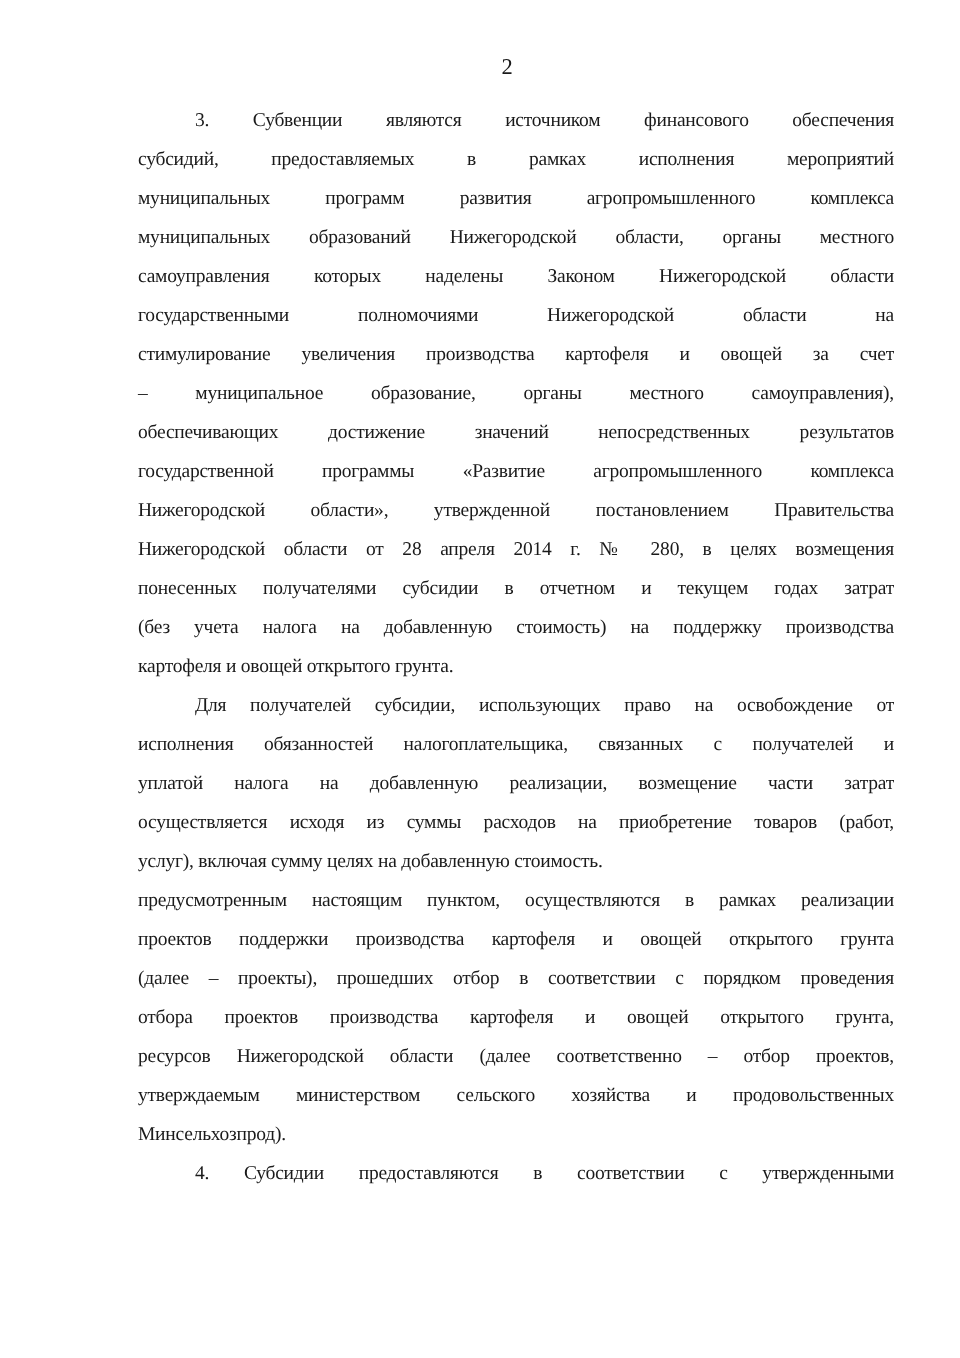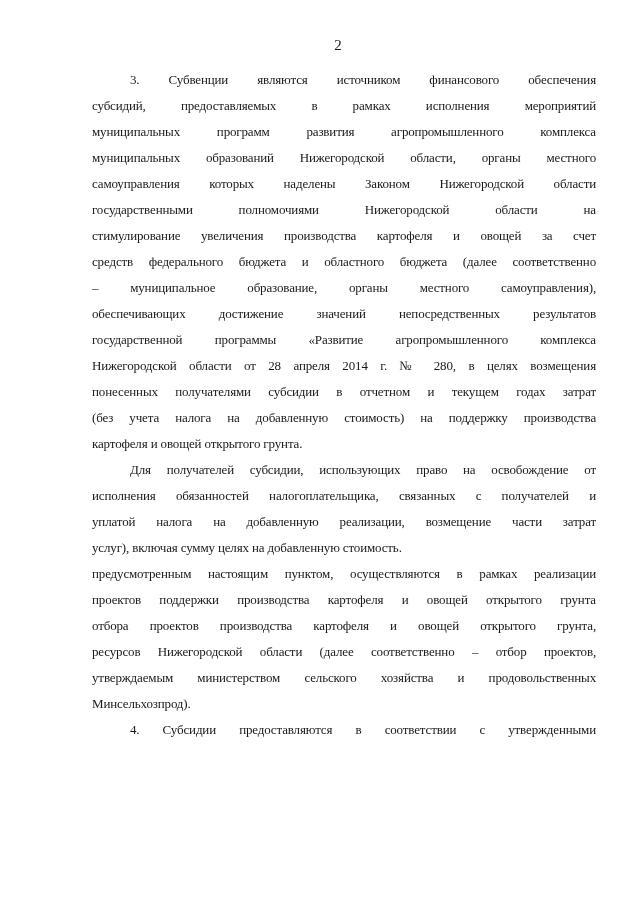--- a/index.html
+++ b/index.html
@@ -65,40 +65,42 @@
 <div class="body-text">
 
   <p class="para">
     <span class="line indent">3. Субвенции являются источником финансового обеспечения</span>
     <span class="line">субсидий, предоставляемых в рамках исполнения мероприятий</span>
     <span class="line">муниципальных программ развития агропромышленного комплекса</span>
     <span class="line">муниципальных образований Нижегородской области, органы местного</span>
     <span class="line">самоуправления которых наделены Законом Нижегородской области</span>
     <span class="line">государственными полномочиями Нижегородской области на</span>
     <span class="line">стимулирование увеличения производства картофеля и овощей за счет</span>
-    <span class="line">средств федерального бюджета и областного бюджета (далее соответственно</span>
     <span class="line">– муниципальное образование, органы местного самоуправления),</span>
     <span class="line">обеспечивающих достижение значений непосредственных результатов</span>
     <span class="line">государственной программы «Развитие агропромышленного комплекса</span>
+    <span class="line">Нижегородской области», утвержденной постановлением Правительства</span>
     <span class="line">Нижегородской области от 28 апреля 2014 г. № 280, в целях возмещения</span>
     <span class="line">понесенных получателями субсидии в отчетном и текущем годах затрат</span>
     <span class="line">(без учета налога на добавленную стоимость) на поддержку производства</span>
     <span class="line last">картофеля и овощей открытого грунта.</span>
   </p>
 
   <p class="para">
     <span class="line indent">Для получателей субсидии, использующих право на освобождение от</span>
     <span class="line">исполнения обязанностей налогоплательщика, связанных с получателей и</span>
     <span class="line">уплатой налога на добавленную реализации, возмещение части затрат</span>
+    <span class="line">осуществляется исходя из суммы расходов на приобретение товаров (работ,</span>
     <span class="line last">услуг), включая сумму целях на добавленную стоимость.</span>
   </p>
 
   <p class="para">
     <span class="line">предусмотренным настоящим пунктом, осуществляются в рамках реализации</span>
     <span class="line">проектов поддержки производства картофеля и овощей открытого грунта</span>
+    <span class="line">(далее – проекты), прошедших отбор в соответствии с порядком проведения</span>
     <span class="line">отбора проектов производства картофеля и овощей открытого грунта,</span>
     <span class="line">ресурсов Нижегородской области (далее соответственно – отбор проектов,</span>
     <span class="line">утверждаемым министерством сельского хозяйства и продовольственных</span>
     <span class="line last">Минсельхозпрод).</span>
   </p>
 
   <p class="para">
     <span class="line indent">4. Субсидии предоставляются в соответствии с утвержденными</span>
   </p>
 

